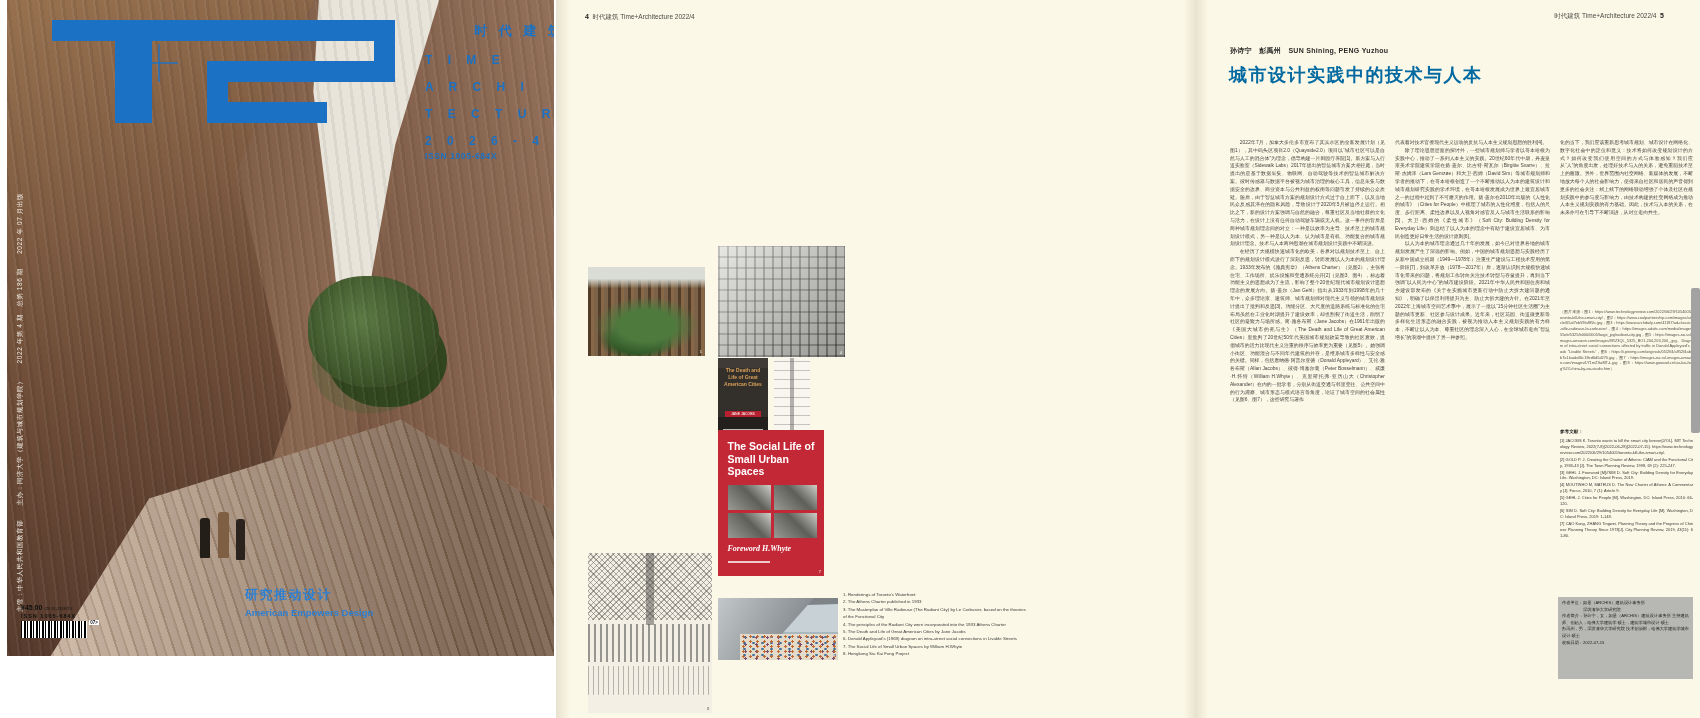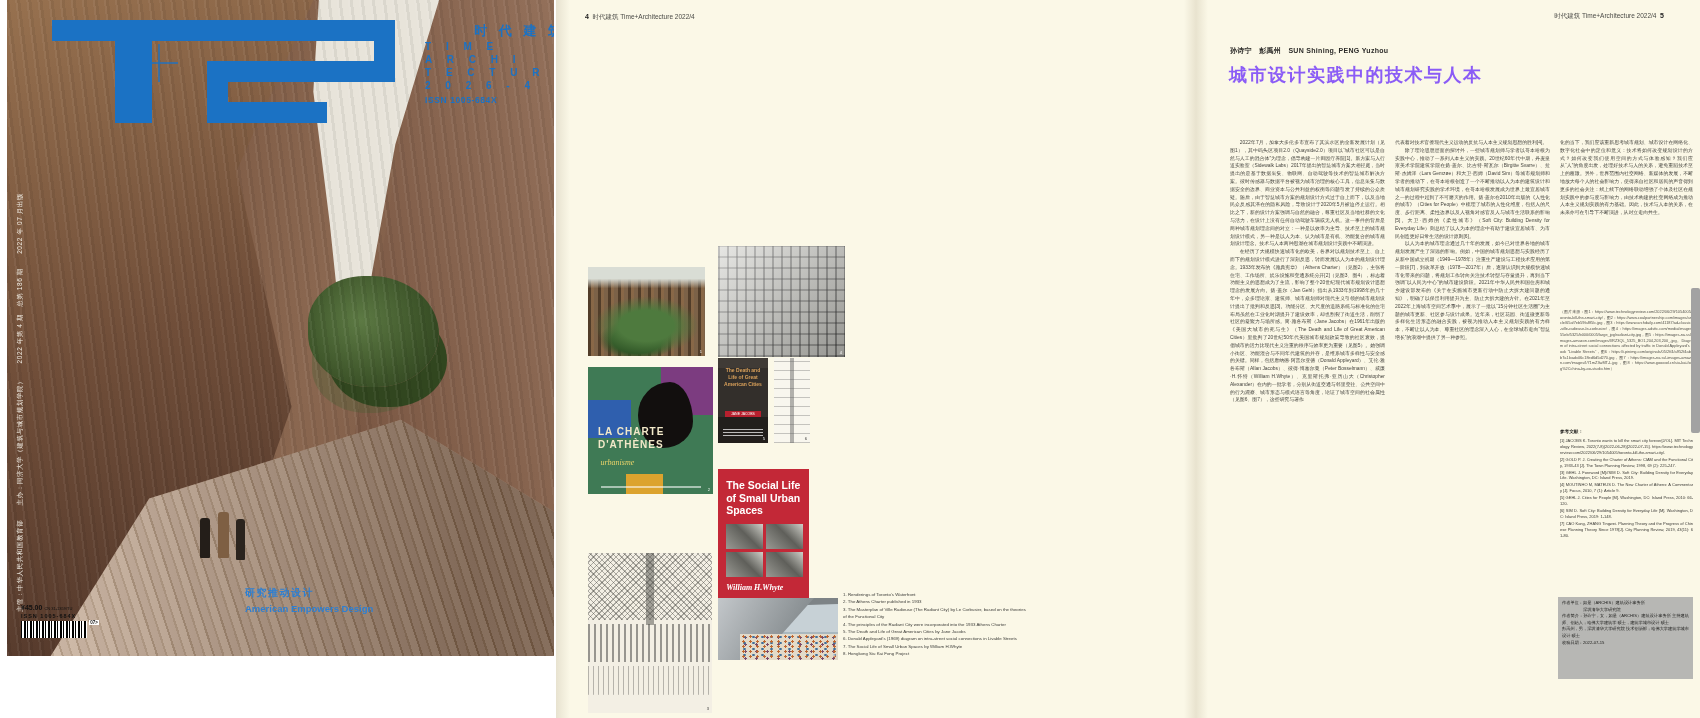--- a/index.html
+++ b/index.html
@@ -19,26 +19,26 @@
   .ph-green{left:55%;top:42%;width:24%;height:17%;position:absolute;border-radius:45% 55% 50% 50%;
             background:radial-gradient(circle at 40% 40%,#5d7a44,#3d5429 60%,#2c3f1d);box-shadow:14px 26px 0 -6px #31461f,-4px 34px 0 -8px #46603156;}
   .ph-path{background:repeating-linear-gradient(72deg,#b99e8b 0 7px,#a3876f 7px 9px,#c4aa96 9px 16px,#95785f 16px 18px);
            clip-path:polygon(26% 76%,72% 64%,100% 78%,100% 100%,8% 100%);}
   .ph-path-shade{background:linear-gradient(90deg,rgba(255,246,232,.35),rgba(60,40,25,.45) 85%);
            clip-path:polygon(26% 76%,72% 64%,100% 78%,100% 100%,8% 100%);}
   .figure{position:absolute;border-radius:3px 3px 1px 1px;}
   .logo-svg{position:absolute;left:45px;top:18px;}
   .masthead{position:absolute;left:418px;top:22px;width:140px;color:#1b72c4;}
   .mh-cn{font-size:13px;font-weight:700;letter-spacing:4px;white-space:nowrap;text-align:right;}
-  .mh-ln{font-size:10px;font-weight:700;letter-spacing:6px;white-space:nowrap;line-height:13px;}
+  .mh-ln{font-size:12px;font-weight:700;letter-spacing:6px;white-space:nowrap;line-height:13px;margin-top:14px;}
   .mh-issn{font-size:8.5px;font-weight:700;letter-spacing:.6px;white-space:nowrap;margin-top:3px;}
   .spine{position:absolute;left:9px;top:612px;width:470px;transform:rotate(-90deg);transform-origin:0 0;
          font-size:6.5px;color:#f3efe6;letter-spacing:.6px;white-space:nowrap;}
   .slogan{position:absolute;left:238px;top:586px;color:#2d7fd2;}
-  .slogan-cn{font-size:10px;font-weight:700;letter-spacing:1.5px;}
+  .slogan-cn{font-size:13px;font-weight:700;letter-spacing:1.5px;}
   .slogan-en{font-size:9.5px;font-weight:700;margin-top:3px;}
   .price-block{position:absolute;left:14px;top:604px;width:88px;color:#111;}
   .price-l1{font-size:7px;font-weight:700;white-space:nowrap;}
   .price-l1 .cn-code{font-weight:400;font-size:4px;}
   .price-l2{font-size:5.5px;font-weight:700;letter-spacing:1px;margin-top:2px;}
   .barcode{margin-top:2px;width:66px;height:17px;background:repeating-linear-gradient(90deg,#000 0 1px,#fff 1px 3px,#000 3px 5px,#fff 5px 6px);position:relative;}
   .barcode-num{position:absolute;right:-12px;top:-1px;font-size:4.5px;font-weight:700;background:#fff;padding:0 1px;}
   
   .citation{position:absolute;left:30px;top:662px;width:480px;text-align:center;font-size:11px;line-height:1.85;color:#151515;}
   
@@ -97,21 +97,21 @@
   .hk-deck{position:absolute;left:0;top:0;width:100%;height:16%;background:#7d8386;clip-path:polygon(0 0,100% 0,100% 60%,0 100%);}
   .hk-crowd{position:absolute;left:18%;bottom:0;width:82%;height:42%;background-color:#e3dac9;background-image:
       radial-gradient(circle,#c0662f 1px,rgba(0,0,0,0) 1.4px),
       radial-gradient(circle,#3f6f9a 1px,rgba(0,0,0,0) 1.4px),
       radial-gradient(circle,#7a4a6a 1px,rgba(0,0,0,0) 1.4px);
       background-size:7px 5px,9px 6px,11px 7px;}
   .captions{position:absolute;left:287px;top:591px;width:186px;font-size:4.4px;line-height:7.4px;color:#3b3b38;}
   .captions div{margin:0;}
   
   .authors{position:absolute;left:674px;top:46px;font-size:7px;font-weight:700;color:#2c2b29;letter-spacing:.3px;}
-  .title-cn{position:absolute;left:673px;top:63px;font-size:18px;font-weight:600;color:#8b5cf6;letter-spacing:1.5px;}
+  .title-cn{position:absolute;left:673px;top:63px;font-size:18px;font-weight:600;color:#0369a1;letter-spacing:1.5px;}
   .title-en{position:absolute;left:674px;top:97px;font-size:14px;font-weight:400;color:#3a3936;}
   .col{position:absolute;top:139px;width:155px;height:516px;overflow:hidden;font-size:4.9px;line-height:7.8px;
        color:#45443f;text-align:justify;}
   .col p{margin:0;}
   .col p.ind{text-indent:2em;}
   .col1{left:674px;} .col2{left:839px;}
   .col3-para{position:absolute;left:1004px;top:139px;width:133px;height:167px;overflow:hidden;
        font-size:4.9px;line-height:7.8px;color:#45443f;text-align:justify;}
   .col3-src{position:absolute;left:1004px;top:309px;width:133px;height:116px;overflow:hidden;
        font-size:3.9px;line-height:5.7px;color:#52514c;text-align:justify;word-break:break-all;}
@@ -190,51 +190,38 @@
     <div class="p4-header">
       <span class="pgno">4</span>&nbsp;&nbsp;<span>时代建筑 Time+Architecture 2022/4</span>
     </div>
 
     <div class="tile t-render" style="left:32px;top:267px;width:117px;height:89px;">
       <span class="badge">1</span>
     </div>
     <div class="tile t-axo" style="left:162px;top:246px;width:127px;height:111px;">
       <span class="badge">4</span>
     </div>
-    <div class="tile t-charte" style="left:32px;top:367px;width:125px;height:127px;">
-      <div class="charte-purple"></div>
-      <div class="charte-blue"></div>
-      <div class="charte-orange"></div>
-      <div class="charte-blob"></div>
-      <div class="charte-title">
-        <div>LA CHARTE</div>
-        <div>D'ATHÈNES</div>
-      </div>
-      <div class="charte-sub">urbanisme</div>
-      <div class="charte-foot"></div>
-      <span class="badge">2</span>
-    </div>
     <div class="tile t-death" style="left:162px;top:358px;width:50px;height:85px;">
       <div class="death-title">The Death and Life of Great American Cities</div>
       <div class="death-author">JANE JACOBS</div>
       <div class="death-foot"></div>
       <span class="badge">5</span>
     </div>
     <div class="tile t-diagram" style="left:218px;top:358px;width:36px;height:85px;">
       <span class="badge dark">6</span>
     </div>
-    <div class="tile t-social" style="left:162px;top:469px;width:91px;height:146px;">
+    <div class="tile t-social" style="left:162px;top:430px;width:106px;height:146px;">
       <div class="social-title">The Social Life of Small Urban Spaces</div>
       <div class="social-photos">
         <div></div>
           <div></div>
           <div></div>
           <div></div>
       </div>
-      <div class="social-author">William H.Whyte</div>
+      <div class="social-author">Foreword H.Whyte</div>
       <div class="social-foot"></div>
       <span class="badge">7</span>
     </div>
     <div class="tile t-plan" style="left:32px;top:553px;width:124px;height:160px;">
       <span class="badge dark">3</span>
     </div>
     <div class="tile t-hk" style="left:162px;top:598px;width:120px;height:62px;">
       <div class="hk-deck"></div>
       <div class="hk-flyover"></div>
       <div class="hk-crowd"></div>

